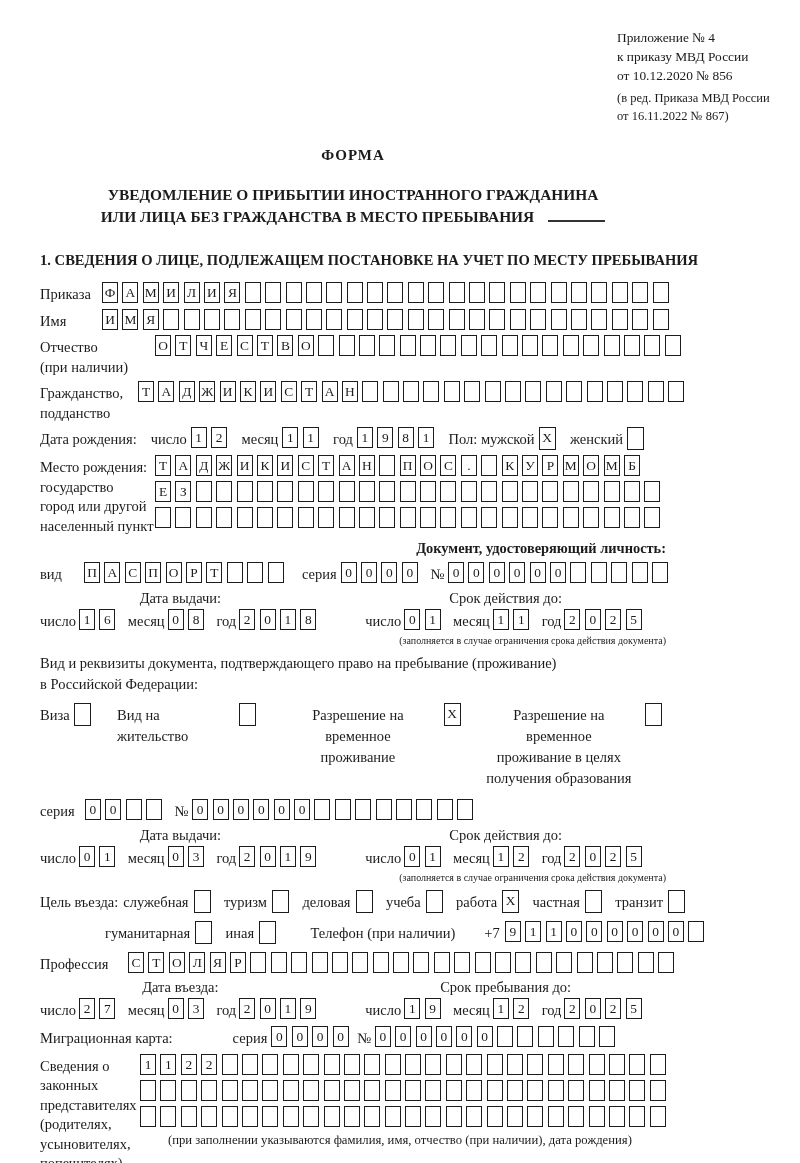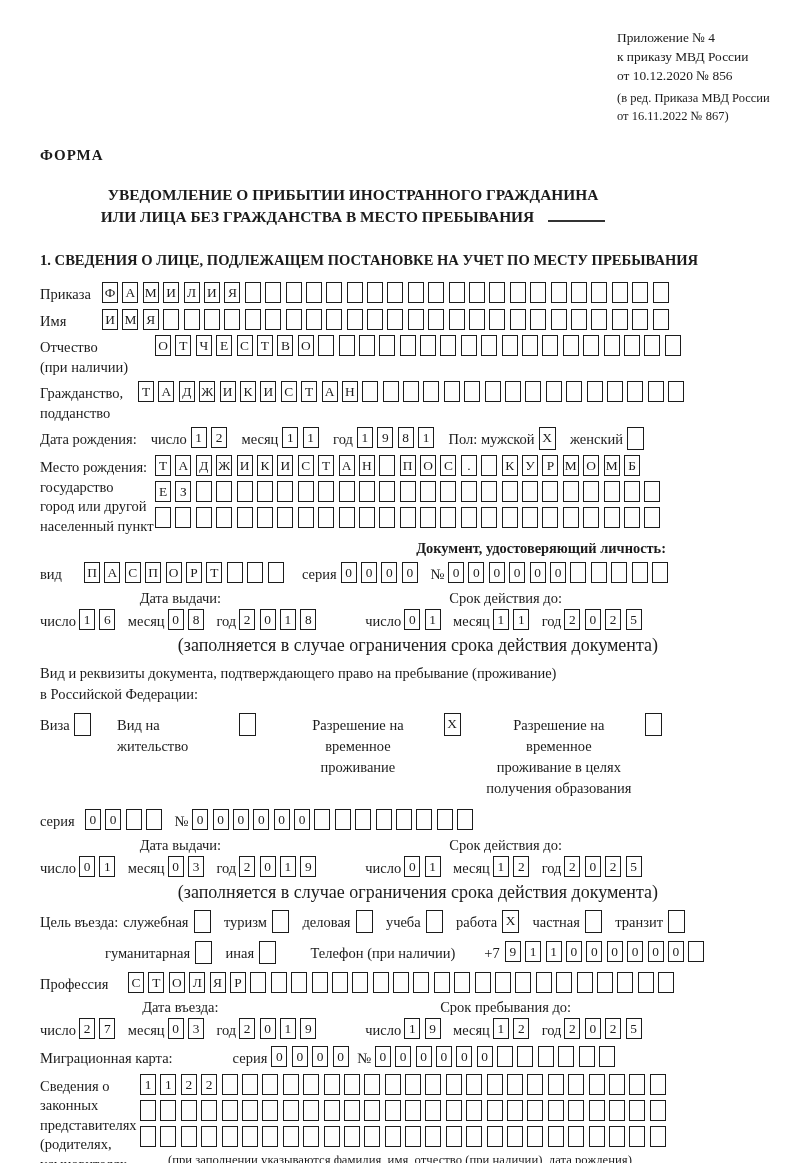--- a/index.html
+++ b/index.html
@@ -8,21 +8,21 @@
     width:800px; height:1163px; overflow:hidden;
     font-family:"Liberation Serif", serif;
     color:#1b1b1b; font-size:14.5px;
   }
   .page { width:704px; height:1163px; padding:28px 38px 0 40px; }
 
   
   .annex { margin-left:577px; font-size:13.4px; line-height:19px; white-space:nowrap; }
   .annex .small { font-size:12.5px; line-height:17.5px; }
   .annex .small.first { margin-top:5px; }
-  .forma { text-align:left; font-weight:bold; font-size:15px; letter-spacing:1px; margin-top:22px; }
+  .forma { text-align:center; font-weight:bold; font-size:15px; letter-spacing:1px; margin-top:22px; }
 
   
   .title { text-align:center; font-weight:bold; font-size:15.4px; line-height:22px; margin-top:20px; }
   .uline { display:inline-block; width:57px; height:13px; border-bottom:2.4px solid #333; margin-left:14px; }
 
   .sec { font-weight:bold; font-size:14.6px; margin-top:24px; margin-bottom:13px; white-space:nowrap; }
 
   
   .f-row { display:flex; align-items:flex-start; margin-bottom:4px; }
   .lbl { line-height:19.5px; padding-top:3px; flex:0 0 auto; }
@@ -38,21 +38,21 @@
   
   .dlbl { line-height:24px; margin:0 4px 0 10px; flex:0 0 auto; }
   .dlbl.first { margin-left:6px; }
   .dates { display:flex; margin-top:3px; }
   .dgroup { flex:0 0 auto;font-family:Liberation Serif, serif; }
   .dgroup.right { margin-left:auto; margin-right:20px; }
   .dg-title { text-align:center; margin-bottom:2px; }
   .dg-fields { display:flex; align-items:flex-start; }
   .dg-fields .dlbl { margin:0 3px 0 8px; }
   .dg-fields .dlbl.first { margin-left:0; }
-  .note { text-align:right; font-size:18px; margin:2px 8px 7px 0; }
+  .note { text-align:right; font-size:10px; margin:2px 0 7px 0; }
 
   .center-bold { text-align:right; font-weight:bold; font-size:14.4px; margin:4px 0 5px 0; }
 
   .intro { line-height:21px; }
   .intro2 { line-height:21px; margin-bottom:7px; }
 
   
   .res-opts { display:flex; align-items:flex-start; margin:2px 0 10px 0; }
   .res-opts .olbl { line-height:21px; padding-top:3px; }
   .res-opts .optlines { text-align:center; line-height:21px; padding-top:3px; }

